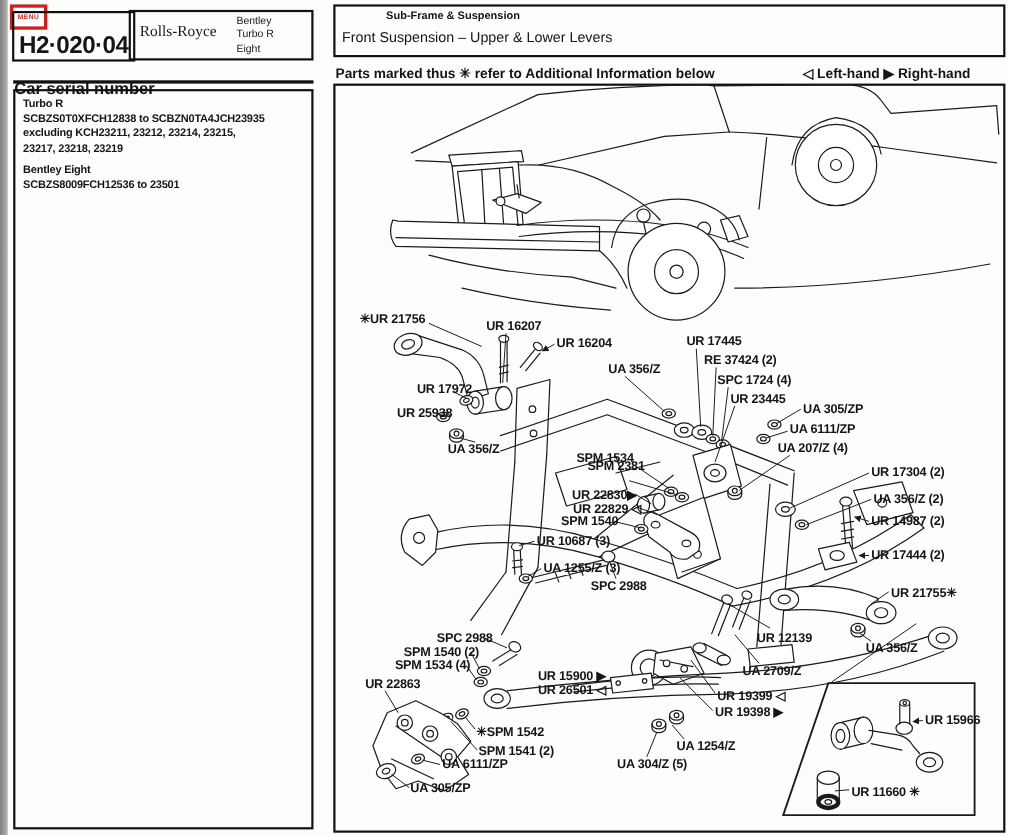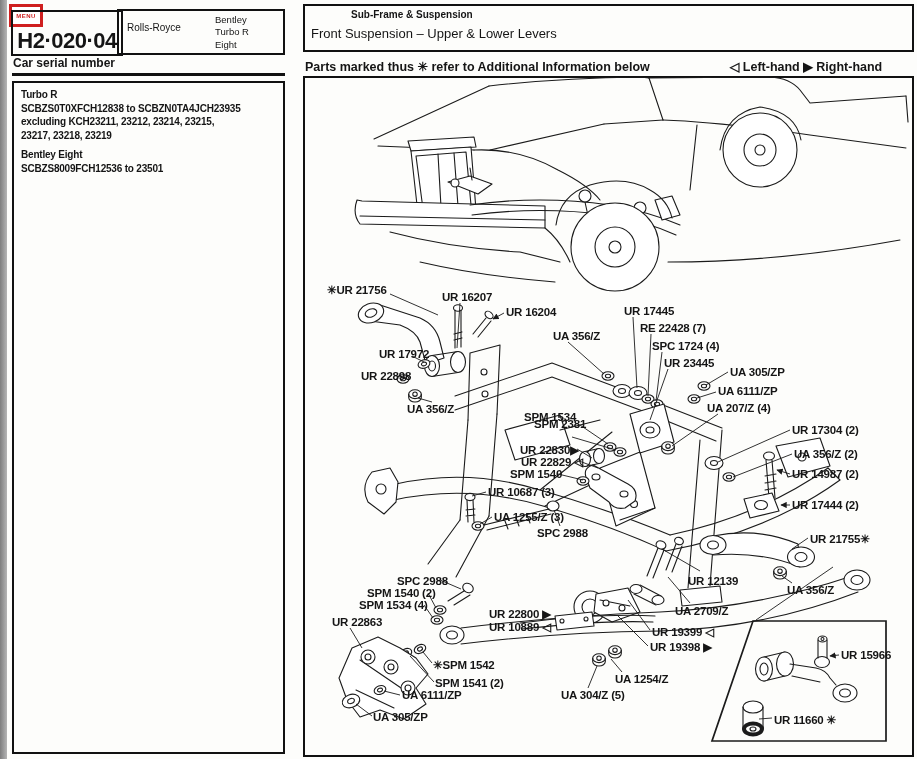--- a/index.html
+++ b/index.html
@@ -10,23 +10,23 @@
   #edge{left:0;top:0;width:7px;height:759px;background:linear-gradient(90deg,#7e7e7e,#b5b5b5);}
   
   #menu{left:9px;top:4px;width:34px;height:23px;border:3px solid #cf1f1f;box-sizing:border-box;
         display:flex;align-items:center;justify-content:center;cursor:pointer;background:#fff;}
   #menu span{font-size:6px;font-weight:bold;color:#cf1f1f;letter-spacing:.5px;}
   
   .box{border:2.5px solid #111;box-sizing:border-box;background:transparent;}
   #pgbox{left:11px;top:10px;width:112px;height:46px;display:flex;align-items:flex-end;justify-content:center;}
   #pgbox div{font-size:22px;font-weight:bold;letter-spacing:-.5px;}
   #brandbox{left:117px;top:9px;width:168px;height:46px;border-width:2px;}
-  #brand-l{left:127px;top:22px;font-size:10px;}
+  #brand-l{left:127px;top:22px;font-size:14px;font-family:Liberation Serif, serif;}
   #brand-r{left:215px;top:14px;font-size:9.5px;line-height:1.3;white-space:pre-line;}
-  #serhead{left:13px;top:56px;font-size:12px;font-weight:bold;}
+  #serhead{left:13px;top:72px;font-size:15px;font-weight:bold;}
   #serline{left:12px;top:73px;width:273px;height:3px;background:#111;}
   #serbox{left:12px;top:81px;width:273px;height:673px;border-width:2px;}
   .serial{font-size:10px;font-weight:bold;line-height:1.35;white-space:pre-line;letter-spacing:-.2px;}
   #ser1{left:21px;top:88px;}
   #ser2{left:21px;top:148px;}
   #titlebox{left:303px;top:4px;width:611px;height:48px;}
   #title{left:311px;top:9px;font-size:10px;font-weight:bold;margin-left:40px;}
   #subtitle{left:311px;top:26px;font-size:13px;}
   #legend-note{left:305px;top:59px;font-size:12.5px;font-weight:bold;}
   #legend-hand{left:700px;top:59px;width:212px;text-align:center;font-size:12.5px;font-weight:bold;}
@@ -351,28 +351,28 @@
 <div class="abs" id="subtitle">Front Suspension – Upper &amp; Lower Levers</div>
 <div class="abs" id="legend-note">Parts marked thus ✳ refer to Additional Information below</div>
 <div class="abs" id="legend-hand">◁ Left-hand  ▶ Right-hand</div>
 <div class="abs box" id="mainbox"></div>
 
 <div class="lbl" style="left:327px;top:283px">✳UR 21756</div>
 <div class="lbl" style="left:442px;top:291px">UR 16207</div>
 <div class="lbl" style="left:506px;top:306px">UR 16204</div>
 <div class="lbl" style="left:553px;top:330px">UA 356/Z</div>
 <div class="lbl" style="left:624px;top:305px">UR 17445</div>
-<div class="lbl" style="left:640px;top:322px">RE 22428 (7)</div>
+<div class="lbl" style="left:640px;top:322px">RE 37424 (2)</div>
 <div class="lbl" style="left:652px;top:340px">SPC 1724 (4)</div>
 <div class="lbl" style="left:664px;top:357px">UR 23445</div>
 <div class="lbl" style="left:730px;top:366px">UA 305/ZP</div>
 <div class="lbl" style="left:718px;top:385px">UA 6111/ZP</div>
 <div class="lbl" style="left:707px;top:402px">UA 207/Z (4)</div>
 <div class="lbl" style="left:379px;top:348px">UR 17972</div>
-<div class="lbl" style="left:361px;top:370px">UR 22898</div>
+<div class="lbl" style="left:361px;top:370px">UR 25938</div>
 <div class="lbl" style="left:407px;top:403px">UA 356/Z</div>
 <div class="lbl" style="left:534px;top:418px">SPM 2381</div>
 <div class="lbl" style="left:524px;top:411px">SPM 1534</div>
 <div class="lbl" style="left:520px;top:443px">UR 22830▶</div>
 <div class="lbl" style="left:521px;top:455px">UR 22829 ◁</div>
 <div class="lbl" style="left:510px;top:468px">SPM 1540</div>
 <div class="lbl" style="left:488px;top:486px">UR 10687 (3)</div>
 <div class="lbl" style="left:494px;top:511px">UA 1255/Z (3)</div>
 <div class="lbl" style="left:537px;top:527px">SPC 2988</div>
 <div class="lbl" style="left:792px;top:424px">UR 17304 (2)</div>
@@ -382,22 +382,22 @@
 <div class="lbl" style="left:810px;top:532px">UR 21755✳</div>
 <div class="lbl" style="left:787px;top:584px">UA 356/Z</div>
 <div class="lbl" style="left:688px;top:575px">UR 12139</div>
 <div class="lbl" style="left:675px;top:605px">UA 2709/Z</div>
 <div class="lbl" style="left:652px;top:625px">UR 19399 ◁</div>
 <div class="lbl" style="left:650px;top:640px">UR 19398 ▶</div>
 <div class="lbl" style="left:397px;top:575px">SPC 2988</div>
 <div class="lbl" style="left:367px;top:587px">SPM 1540 (2)</div>
 <div class="lbl" style="left:359px;top:599px">SPM 1534 (4)</div>
 <div class="lbl" style="left:332px;top:616px">UR 22863</div>
-<div class="lbl" style="left:489px;top:607px">UR 22800 ▶</div>
-<div class="lbl" style="left:489px;top:620px">UR 10889 ◁</div>
+<div class="lbl" style="left:489px;top:607px">UR 15900 ▶</div>
+<div class="lbl" style="left:489px;top:620px">UR 26501 ◁</div>
 <div class="lbl" style="left:433px;top:658px">✳SPM 1542</div>
 <div class="lbl" style="left:435px;top:677px">SPM 1541 (2)</div>
 <div class="lbl" style="left:402px;top:689px">UA 6111/ZP</div>
 <div class="lbl" style="left:373px;top:711px">UA 305/ZP</div>
 <div class="lbl" style="left:561px;top:689px">UA 304/Z (5)</div>
 <div class="lbl" style="left:615px;top:673px">UA 1254/Z</div>
 <div class="lbl" style="left:841px;top:649px">UR 15966</div>
 <div class="lbl" style="left:774px;top:713px">UR 11660 ✳</div>
 
 </body></html>

